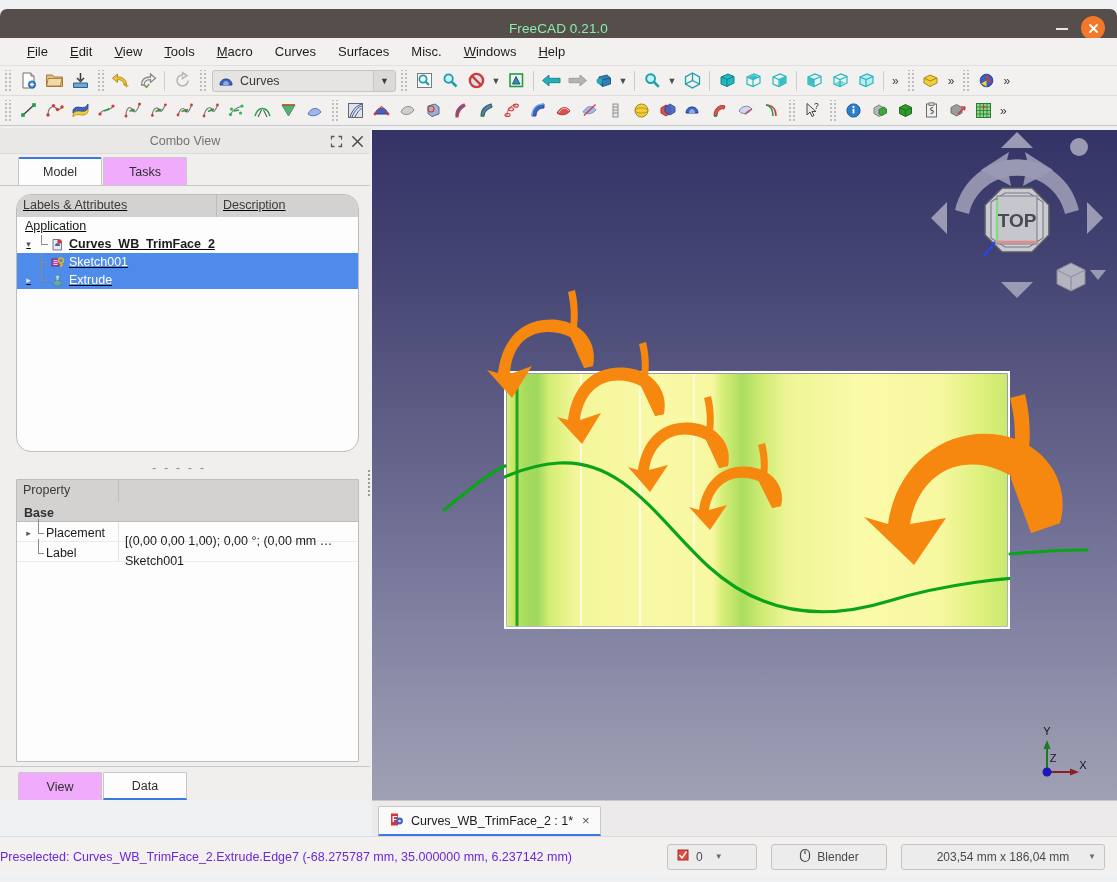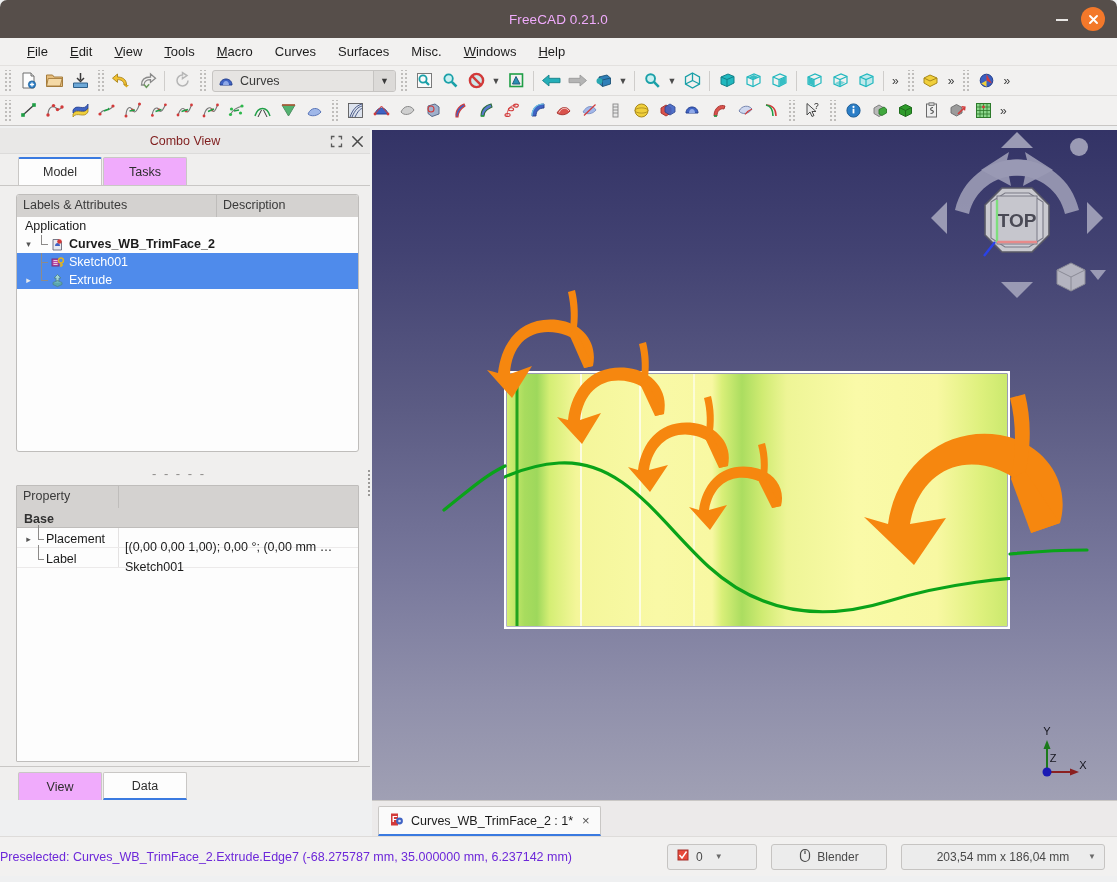--- a/index.html
+++ b/index.html
@@ -5,22 +5,22 @@
   * { box-sizing: border-box; margin:0; padding:0; }
   html,body {
     width:1117px; height:882px; overflow:hidden;
     font-family:"Liberation Sans", sans-serif;
     background:#000;
   }
   #app { position:relative; width:1117px; height:882px; background:#eff0f1; }
 
   
   .titlebar {
-    position:absolute; left:0; top:0; width:1117px; height:38px;
-    background:#564e4a; color:#f0abfc;
+    position:absolute; left:0; top:9px; width:1117px; height:38px;
+    background:#564e4a; color:#86efac;
     display:flex; align-items:center; justify-content:center;
     font-size:13.5px;
     border-top-left-radius:7px; border-top-right-radius:7px;
   }
   .title-text { letter-spacing:.1px; }
   .win-btns { position:absolute; right:12px; top:0; height:38px; display:flex; align-items:center; gap:12px; }
   .win-min { width:14px; height:14px; position:relative; cursor:pointer; }
   .win-min:after { content:""; position:absolute; left:1px; top:7px; width:12px; height:2px; background:#e8e6e4; }
   .win-close {
     width:24px; height:24px; border-radius:50%; background:#f3782a;
@@ -67,41 +67,41 @@
     border-radius:0 2px 2px 0; font-size:9px; color:#3a3a3a;
   }
 
   
   .combo {
     position:absolute; left:0; top:128px; width:370px; height:672px;
     background:#f0efee; display:flex; flex-direction:column;
   }
   .combo-head {
     height:26px; background:#e9e8e7; display:flex; align-items:center;
-    justify-content:center; position:relative; font-size:12.5px; color:#7f1d1d;
+    justify-content:center; position:relative; font-size:12.5px; color:#737373;
     border-bottom:1px solid #dcdbda;
   }
   .combo-head .hbtns { position:absolute; right:6px; top:0; height:26px;
     display:flex; align-items:center; gap:8px; }
   .hicon { cursor:pointer; display:flex; }
 
   .tabs-top { height:32px; display:flex; align-items:flex-end;
     padding-left:18px; background:#f0efee; border-bottom:1px solid #c9c7c5; }
   .tab {
     min-width:84px; height:28px; display:flex; align-items:center;
     justify-content:center; font-size:12.5px; color:#2e2e2e; cursor:pointer;
     background:#f0abfc; border:1px solid #c9c7c5; border-bottom:none;
     border-radius:2px 2px 0 0; margin-right:1px;
   }
   .tab.active { background:#fdfdfd; border-top:2px solid #3a7ae0; }
   .tab.active.under { border-top:1px solid #c9c7c5; border-bottom:2px solid #3a7ae0; }
 
   .tree-wrap {
-    margin:8px 11px 9px 16px; background:#fdfdfd; border:1px solid #bfbdbb;
-    border-radius:3px; height:258px; overflow:hidden; position:relative;
+    margin:8px 11px 3px 16px; background:#fdfdfd; border:1px solid #bfbdbb;
+    border-radius:15px; height:258px; overflow:hidden; position:relative;text-decoration:underline;
   }
   .tree-hdr { display:flex; height:22px; background:#d4d2d0; font-size:12.5px; color:#3a3a3a; }
   .tree-hdr .c1 { width:200px; padding:3px 0 0 6px; border-right:1px solid #bfbdbb; }
   .tree-hdr .c2 { flex:1; padding:3px 0 0 6px; }
   .tree-body { font-size:12.5px; color:#1b1b1b; }
   .trow { display:flex; align-items:center; height:18px; padding-left:5px; white-space:nowrap; }
   .trow.sel { background:#4f8beb; color:#fff; }
   .arr { width:13px; display:flex; align-items:center; justify-content:center;
     font-size:9px; color:#555; cursor:pointer; }
   .trow.sel .arr { color:#eaeaea; }

